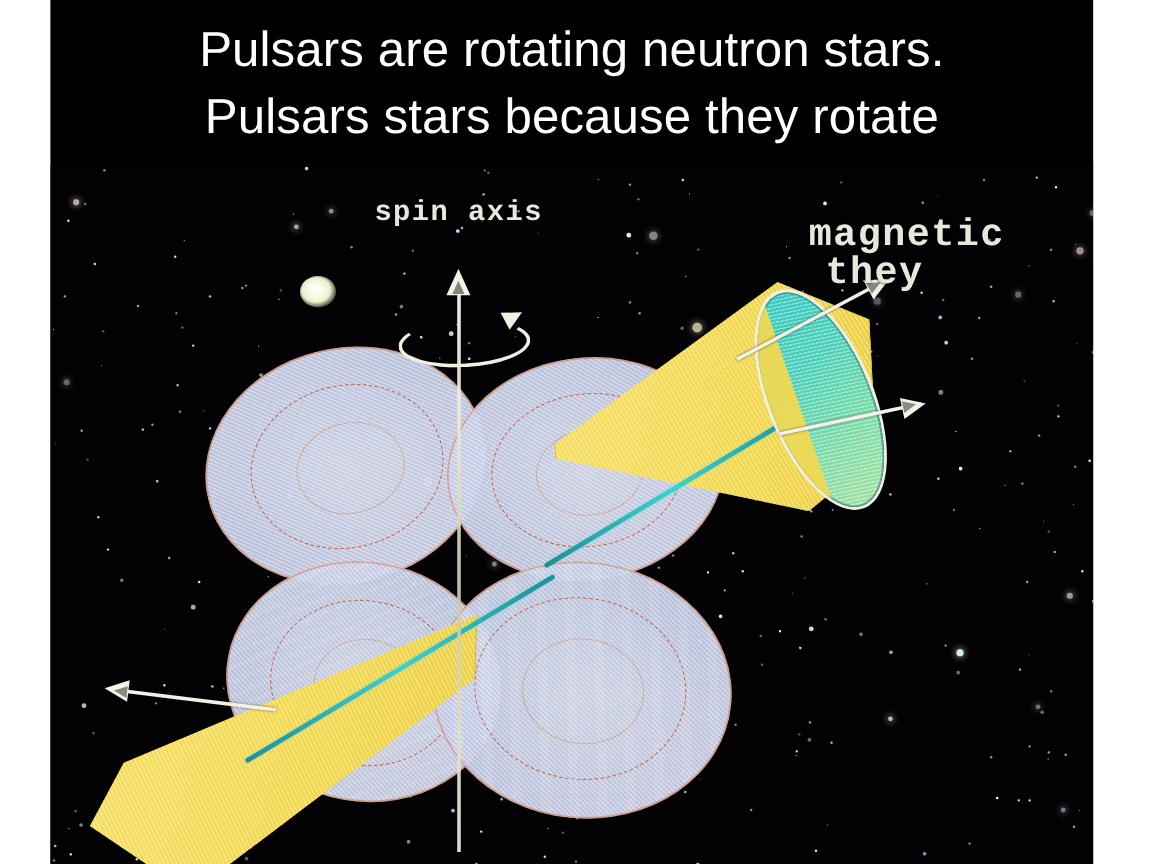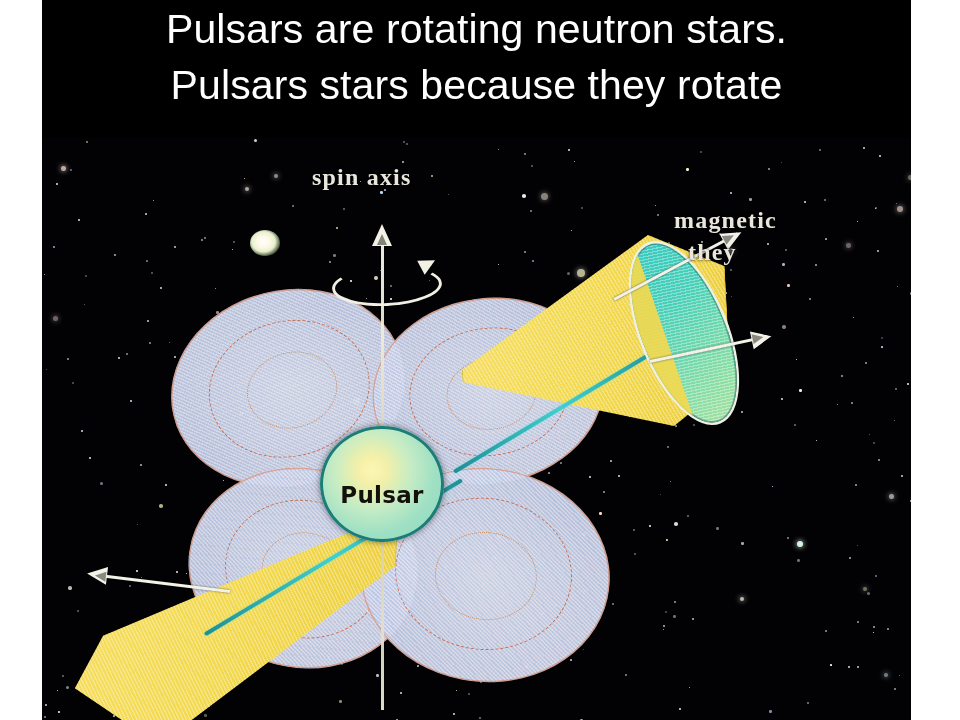--- a/index.html
+++ b/index.html
@@ -6,21 +6,21 @@
   html,body{margin:0;padding:0;background:#ffffff;}
   body{width:960px;height:720px;overflow:hidden;
        font-family:"Liberation Sans","DejaVu Sans",sans-serif;}
   #slide{position:relative;width:960px;height:720px;background:#ffffff;}
 
   
   #title-band{position:absolute;left:42px;top:0;width:869px;height:139px;
               background:#000000;overflow:hidden;}
   .title-line{color:#ffffff;font-size:41px;line-height:58px;
               letter-spacing:.1px;white-space:nowrap;text-align:center;}
-  #title-line-1{}
+  #title-line-1{margin-top:12px;}
   #title-line-2{margin-top:-2px;}
 
   
   #photo{position:absolute;left:42px;top:138px;width:869px;height:582px;
          background:#000000;overflow:hidden;}
   #sky{position:absolute;inset:0;background:#020205;}
 
   .star{position:absolute;border-radius:50%;background:#fff;}
   .star.glow{box-shadow:0 0 5px 1px rgba(255,255,255,.55);}
 
@@ -131,24 +131,24 @@
 
   
   #arrow-magnetic{left:572px;top:160px;width:140px;transform:rotate(-28deg);}
   
   #arrow-earth{left:608px;top:222px;width:120px;transform:rotate(-12deg);}
   
   #arrow-beam-ll{left:188px;top:452px;width:140px;transform:rotate(187deg);}
 
   
   .dlabel{position:absolute;color:#e9e7dc;font-weight:bold;
-     font-family:Liberation Serif, serif;letter-spacing:1.2px;
+     font-family:Liberation Mono, monospace;letter-spacing:1.2px;
      text-shadow:0 0 3px rgba(0,0,0,.9);white-space:nowrap;}
   #label-spin{left:270px;top:26px;font-size:24px;}
-  #label-magnetic{left:632px;top:66px;font-size:24px;line-height:32px;}
+  #label-magnetic{left:632px;top:42px;font-size:32px;line-height:32px;}
   #label-magnetic .l2{display:block;margin-left:14px;}
   #label-earth{left:718px;top:174px;font-size:24px;}
 </style>
 </head>
 <body>
 
 <div id="slide">
 
   <div id="title-band">
     <div class="title-line" id="title-line-1">Pulsars are rotating neutron stars.</div>
@@ -534,23 +534,20 @@
     <div id="cone-ring">
       <div id="cone-ring-cut"></div>
     </div>
 
     <div id="spin-axis-line"></div>
     <div id="spin-arrow"></div>
     <div id="spin-arrow-inner"></div>
     <div id="rot-ellipse"></div>
     <div id="rot-arrowhead"></div>
 
-    <div id="pulsar-sphere">
-      <div id="pulsar-label">Pulsar</div>
-    </div>
 
     <div class="warrow" id="arrow-magnetic">
       <div class="head"></div>
       <div class="head-in"></div>
     </div>
     <div class="warrow" id="arrow-earth">
       <div class="head"></div>
       <div class="head-in"></div>
     </div>
     <div class="warrow" id="arrow-beam-ll">

